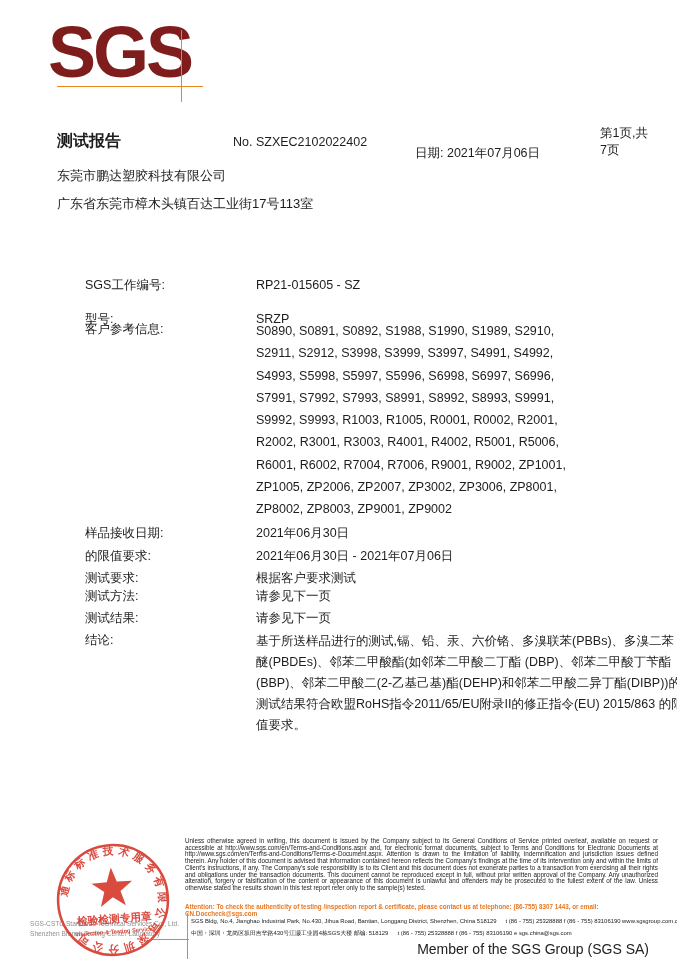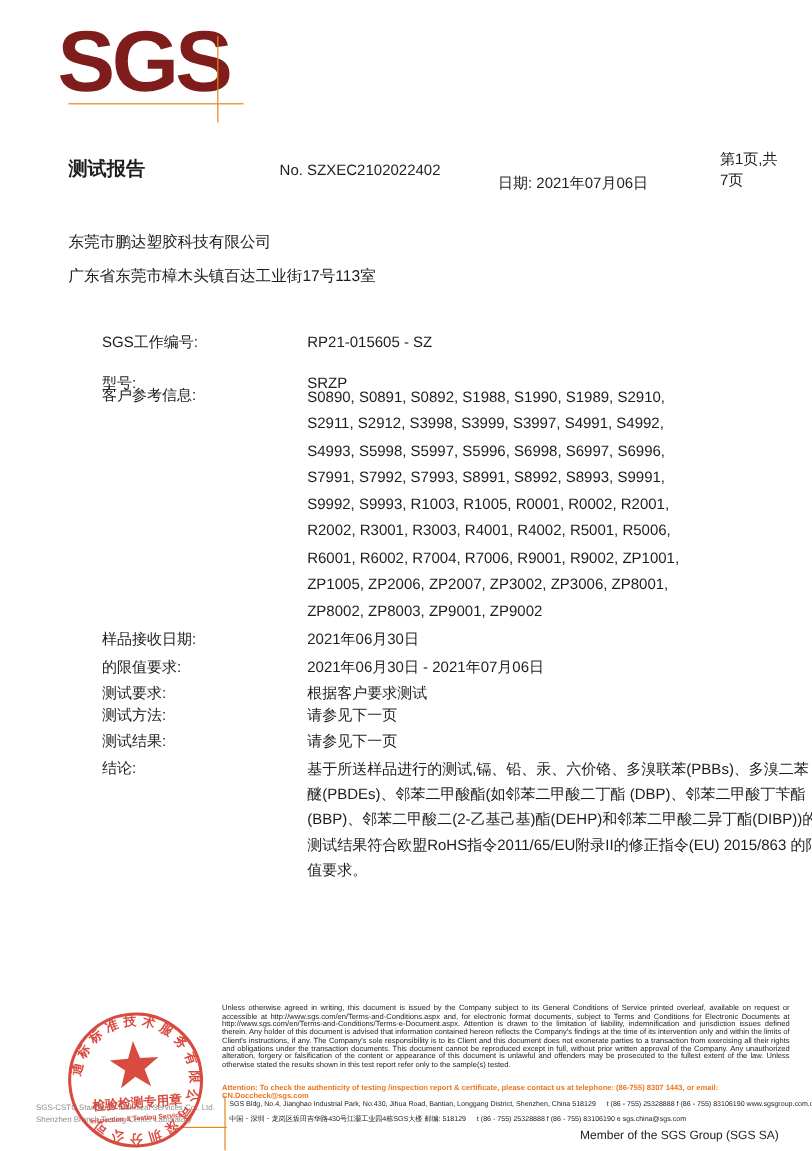--- a/index.html
+++ b/index.html
@@ -16,21 +16,21 @@
   }
   .crop-h1 { position:absolute; left:57px; top:86px; width:146px; height:1px; background:#e8861d; }
   .crop-v1 { position:absolute; left:181px; top:30px; width:1px; height:72px; background:#e8861d; }
   
   .header-row { position:absolute; left:57px; top:121px; width:592px; display:flex; align-items:center; }
   .h-title { font-size:16px; font-weight:bold; width:176px; flex:none; }
   .h-no    { font-size:12.5px; width:182px; flex:none; }
   .h-date  { font-size:12.5px; width:141px; flex:none;margin-top:24px; }
   .h-page  { font-size:12.5px;margin-left:44px; }
   
-  .applicant { position:absolute; left:57px; top:162px; font-size:13px; line-height:28px;margin-top:26px; }
+  .applicant { position:absolute; left:57px; top:162px; font-size:13px; line-height:28px; }
   
   .statement { position:absolute; left:57px; top:250px; font-size:12.5px; }
   .kv { position:absolute; left:57px; width:600px; display:flex; font-size:12.5px; line-height:18px;margin-left:28px; }
   .kv .lbl { width:171px; flex:none; }
   .kv .val { flex:1; }
   .ref-lines div { line-height:22.3px; }
   .conclusion .val { line-height:21px; }
   
   .legal {
     position:absolute; left:185px; top:838px; width:473px;
@@ -39,21 +39,21 @@
   .attention {
     position:absolute; left:185px; top:904px; width:473px;
     font-size:6.3px; line-height:6.9px; font-weight:bold; color:#e87722;
   }
   .addr-block { position:absolute; left:191px; top:916px; width:462px; font-size:5.9px; color:#222; }
   .addr-row { display:flex; align-items:baseline; line-height:11.5px; white-space:nowrap; }
   .addr-row .addr { flex:none; }
   .addr-row .contact { flex:none; margin-left:9px; }
   .crop-v2 { position:absolute; left:187px; top:913px; width:1px; height:46px; background:#e8861d; }
   .crop-h2 { position:absolute; left:151px; top:939px; width:38px; height:1px; background:#e8861d; }
-  .member { position:absolute; right:28px; top:941px; font-size:10px; color:#222; }
+  .member { position:absolute; right:28px; top:941px; font-size:14px; color:#222; }
   
   .sig1 { position:absolute; left:30px; top:920px; font-size:6.6px; color:#8f8f8f; white-space:nowrap; }
   .sig2 { position:absolute; left:30px; top:930px; font-size:6.6px; color:#8f8f8f; white-space:nowrap; }
   .stamp {
     position:absolute; left:54px; top:841px; width:118px; height:118px;
     transform:rotate(-4deg); opacity:0.92;
   }
 </style>
 </head>
 <body>

